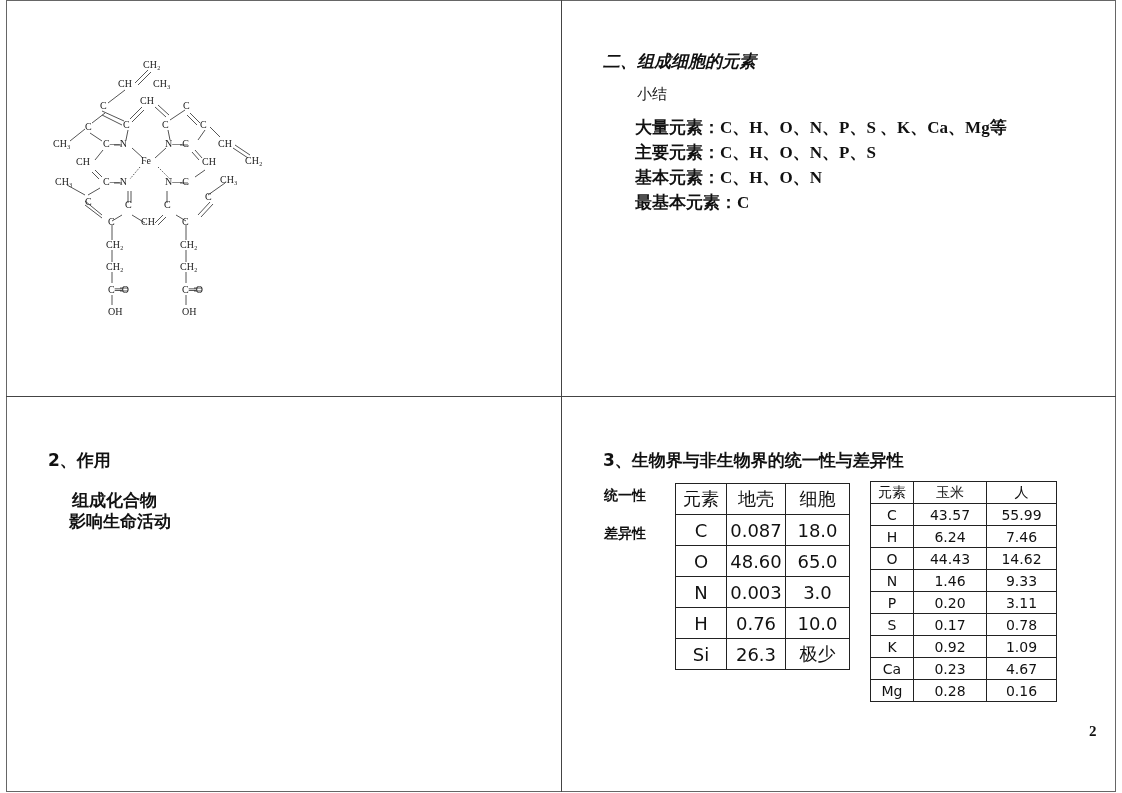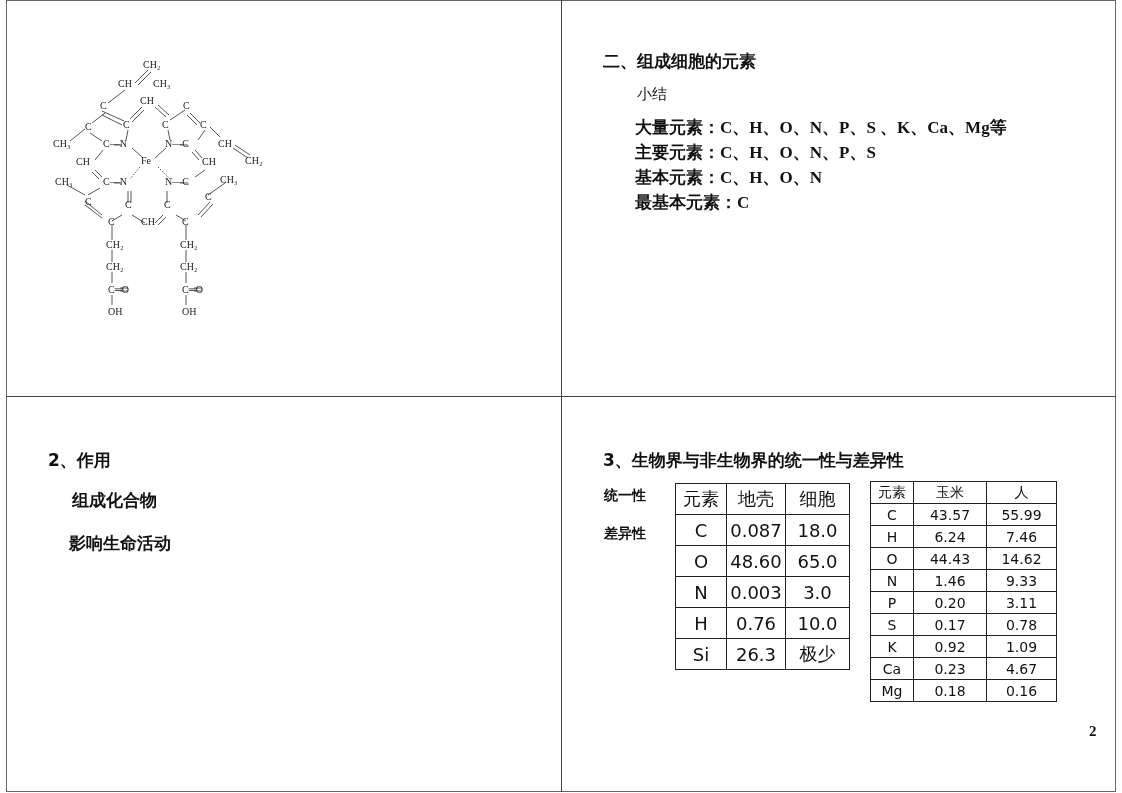--- a/index.html
+++ b/index.html
@@ -138,32 +138,32 @@
     <text x="140" y="193">CH₂</text>
     <text x="66" y="215">CH₂</text>
     <text x="140" y="215">CH₂</text>
     <text x="68" y="238">C═O</text>
     <text x="142" y="238">C═O</text>
     <text x="68" y="260">OH</text>
     <text x="142" y="260">OH</text>
   </svg>
 </div>
 
-<div class="abs h2" style="left:603px; top:50px;">二、组成细胞的元素</div>
+<div class="abs h2" style="left:603px; top:50px;font-style:italic;">二、组成细胞的元素</div>
 <div class="abs sub" style="left:637px; top:85px;">小结</div>
 <div class="abs" style="left:635px; top:115px;">
   <div class="line"><span>大量元素：</span><span class="lat">C、H、O、N、P、S 、K、Ca、Mg等</span></div>
   <div class="line"><span>主要元素：</span><span class="lat">C、H、O、N、P、S</span></div>
   <div class="line"><span>基本元素：</span><span class="lat">C、H、O、N</span></div>
   <div class="line"><span>最基本元素：</span><span class="lat">C</span></div>
 </div>
 
 <div class="abs h2" style="left:48px; top:449px;">2、作用</div>
 <div class="abs h2" style="left:72px; top:489px;">组成化合物</div>
-<div class="abs h2" style="left:69px; top:532px;text-align:right;">影响生命活动</div>
+<div class="abs h2" style="left:69px; top:510px;text-align:right;">影响生命活动</div>
 
 <div class="abs h2" style="left:603px; top:449px;">3、生物界与非生物界的统一性与差异性</div>
 <div class="abs sidelabel" style="left:604px; top:487px;">统一性</div>
 <div class="abs sidelabel" style="left:604px; top:525px;">差异性</div>
 
 <table class="t1" style="left:675px; top:483px; width:175px;">
   <tbody>
       <tr>
     <td style="width:50px">元素</td>
     <td style="width:58px">地壳</td>
@@ -239,19 +239,19 @@
         <td>0.92</td>
         <td>1.09</td>
       </tr>
   <tr>
         <td>Ca</td>
         <td>0.23</td>
         <td>4.67</td>
       </tr>
   <tr>
         <td>Mg</td>
-        <td>0.18</td>
+        <td>0.28</td>
         <td>0.16</td>
       </tr>
 </tbody>
   </table>
 
 <div class="abs serif bold" style="left:1089px; top:723px; font-size:15px;">2</div>
 
 </body></html>

